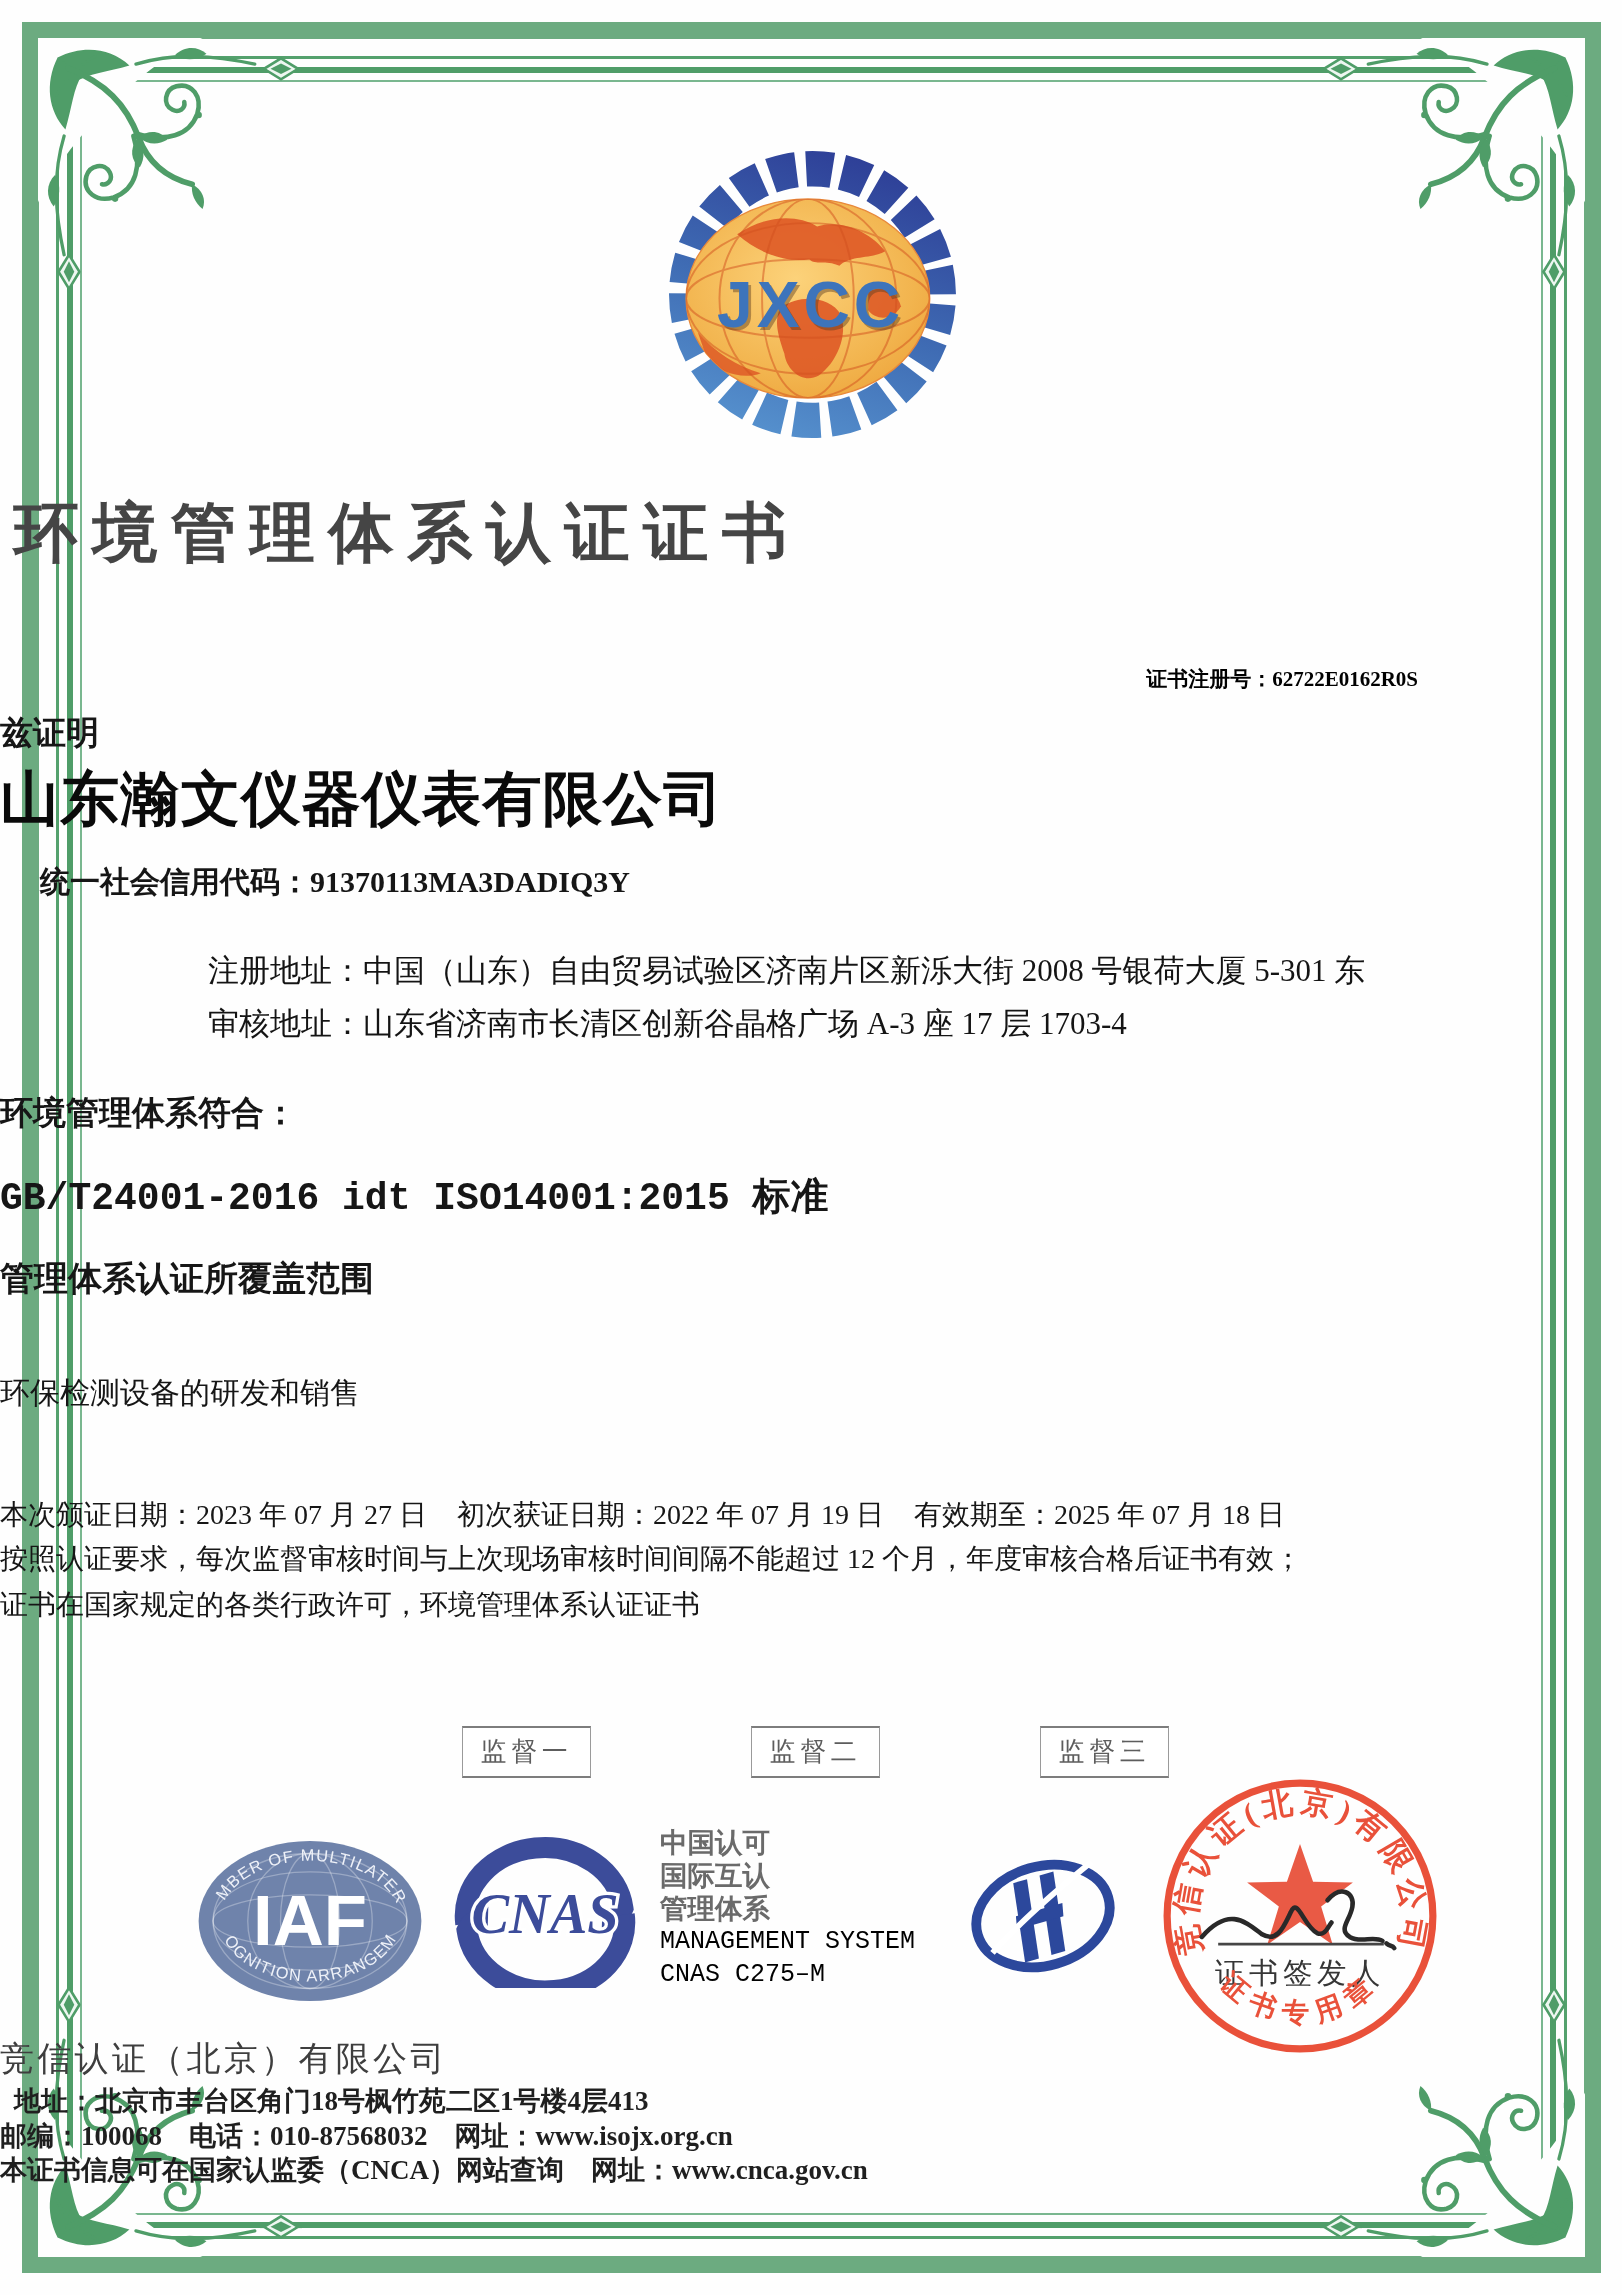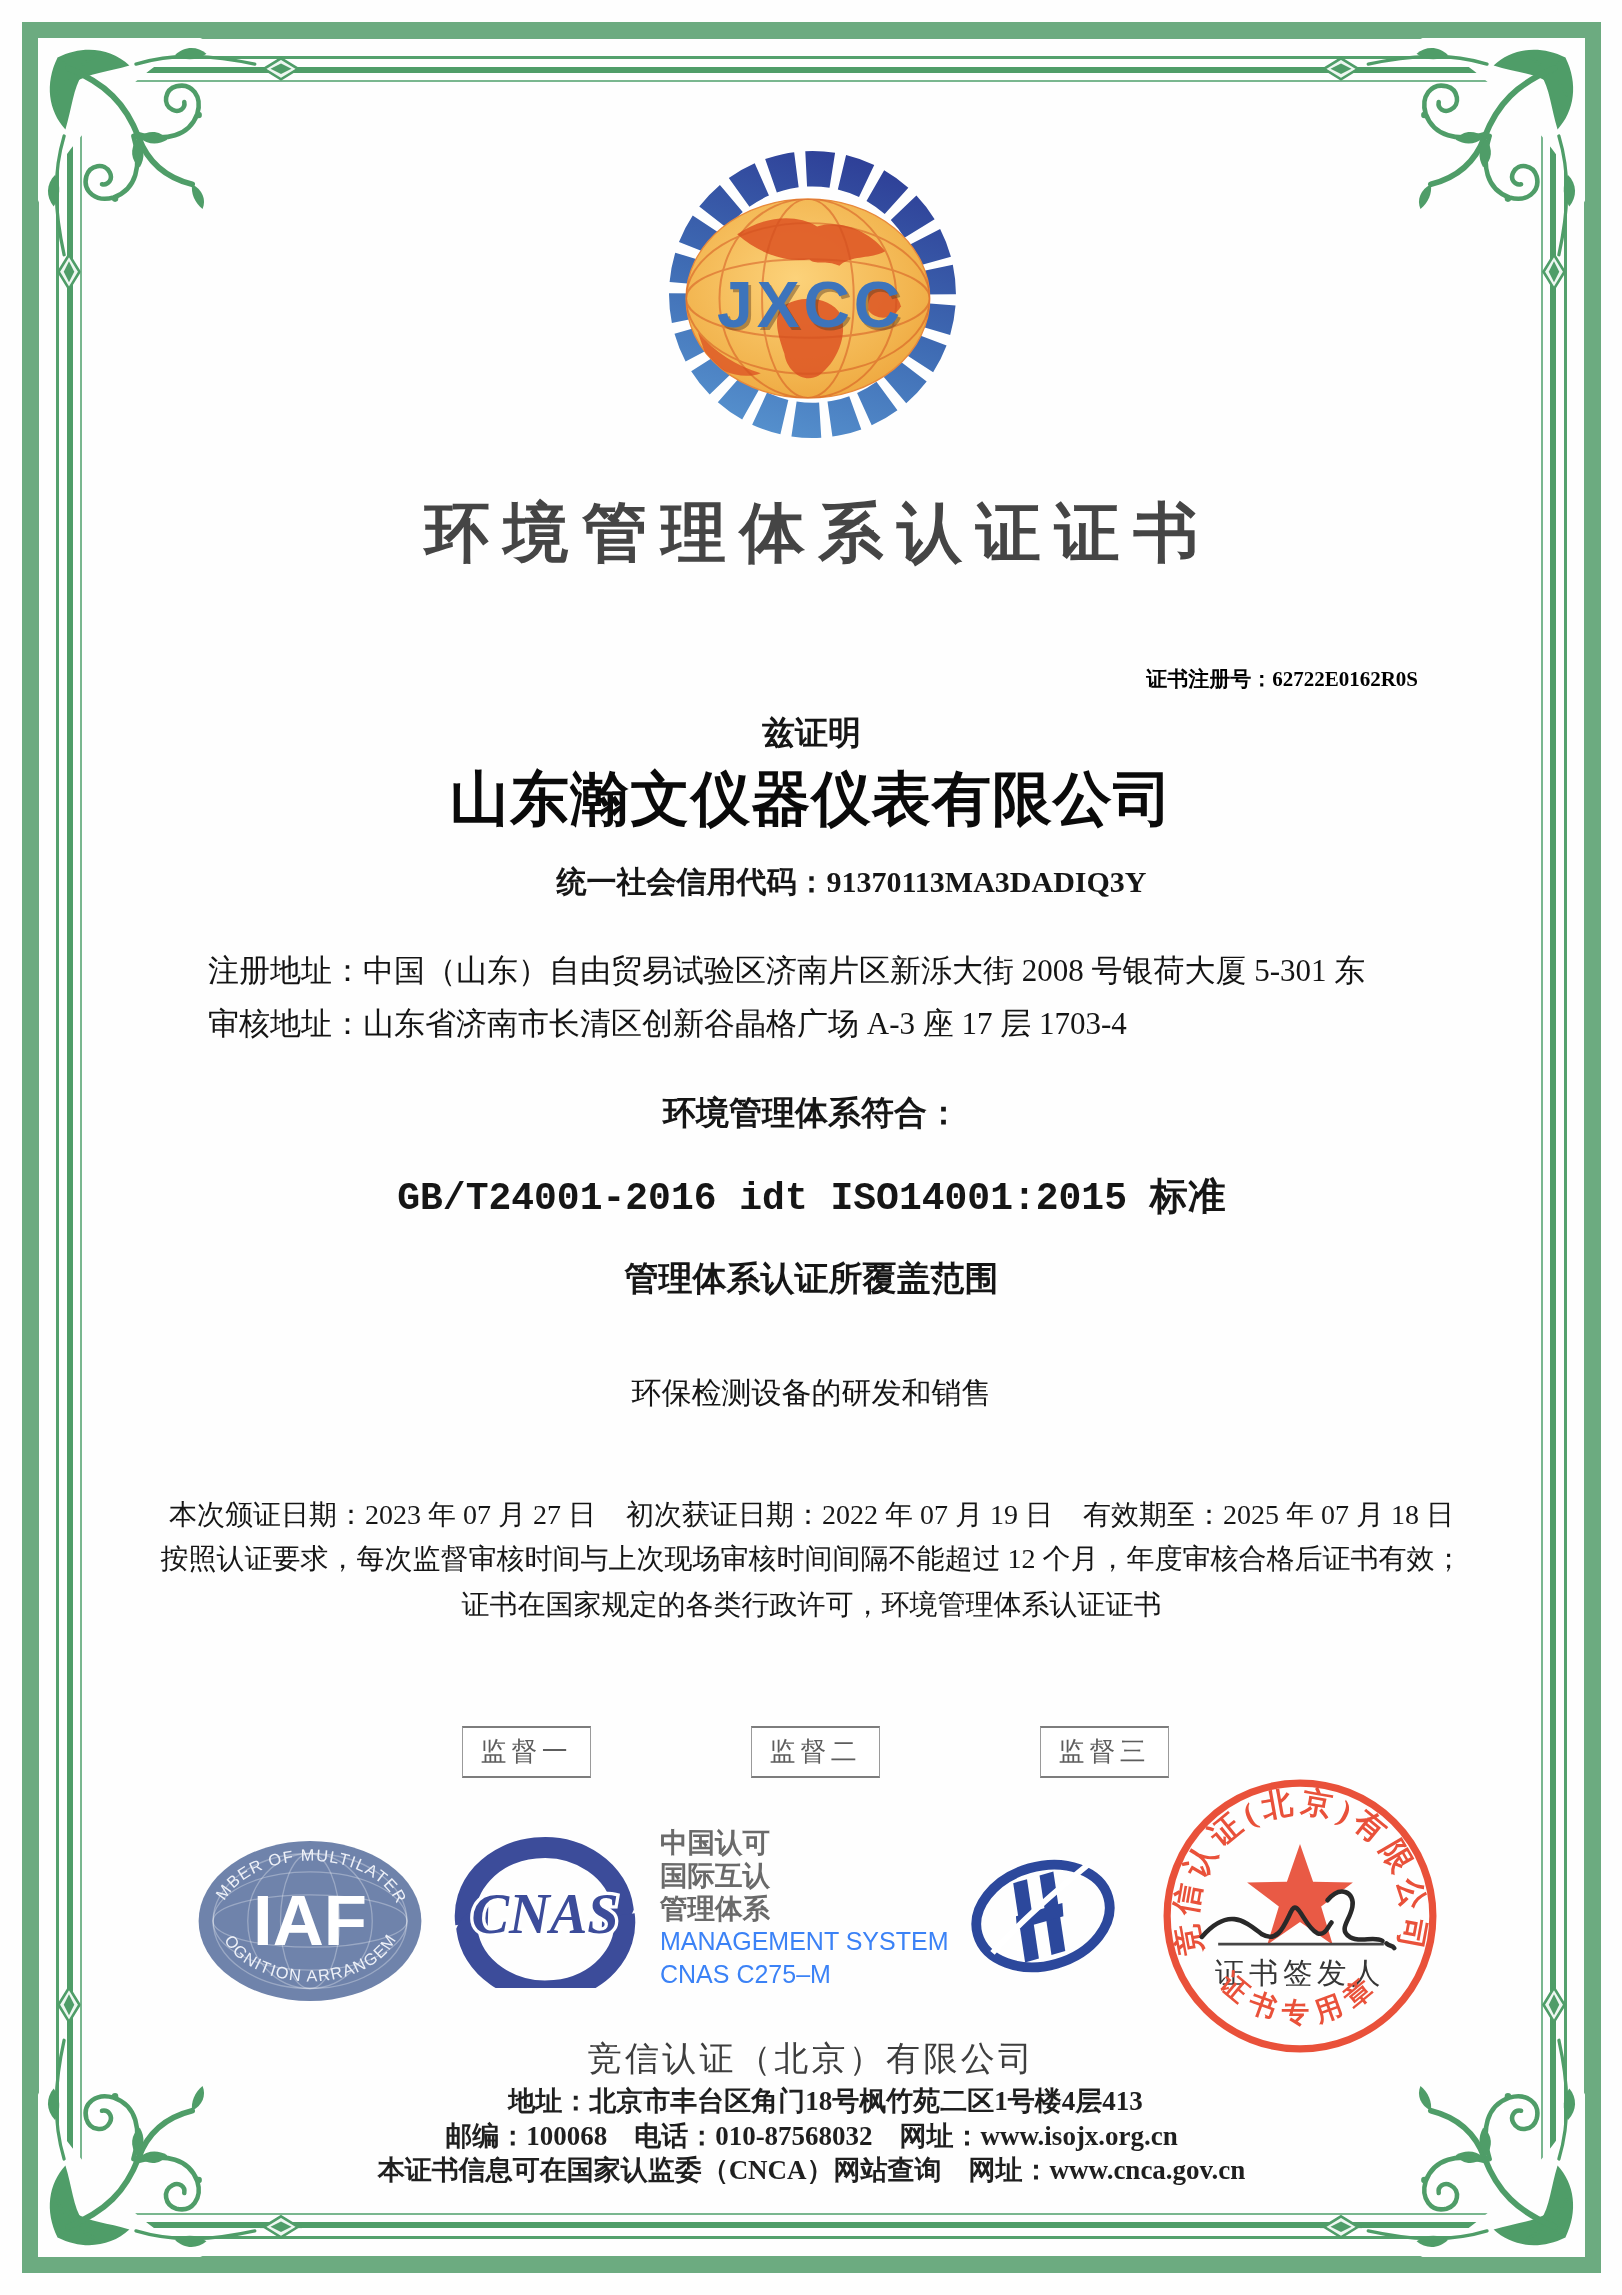--- a/index.html
+++ b/index.html
@@ -12,21 +12,21 @@
   .frame-b{position:absolute;inset:67px;border:6.5px solid #4f9d68;}
   .frame-c{position:absolute;inset:80px;border:2px solid #79b78f;}
   .corner{position:absolute;width:222px;height:222px;}
   .corner.tl{left:38px;top:38px;}
   .corner.tr{right:38px;top:38px;transform:scaleX(-1);}
   .corner.bl{left:38px;bottom:38px;transform:scaleY(-1);}
   .corner.br{right:38px;bottom:38px;transform:scale(-1,-1);}
   .diamond{position:absolute;width:42px;height:23.6px;}
   .diamond.v{transform:rotate(90deg);}
   
-  .line{position:absolute;left:0;width:100%;text-align:center;white-space:nowrap;}
+  .line{position:absolute;left:0;width:100%;white-space:nowrap;}
   
   .logo{position:absolute;left:50%;top:136px;width:321px;height:321px;margin-left:-160px;}
   .title{top:489px;font-size:65px;font-weight:bold;letter-spacing:13.7px;color:#454545;padding-left:13.7px;box-sizing:border-box;}
   .regline{position:absolute;top:665px;right:205px;font-size:21px;font-weight:bold;color:#000000;white-space:nowrap;}
   .hereby{top:711px;font-size:33px;font-weight:bold;}
   .company{top:760px;font-size:59px;font-weight:bold;letter-spacing:1.3px;color:#0a0a0a;}
   .credit{top:862px;font-size:30px;font-weight:bold;margin-left:40px;}
   
   .addr{position:absolute;left:208px;top:944px;width:1224px;text-align:left;
         font-size:31px;line-height:53px;color:#141414;}
@@ -43,21 +43,21 @@
   .supbox{position:absolute;top:1726px;width:127px;height:48px;background:#fff;
           border:1.3px solid #9a9a9a;border-top:2.6px solid #7d7d7d;border-bottom:2.6px solid #7d7d7d;
           font-size:26px;color:#5d5d5d;letter-spacing:4.6px;text-align:center;line-height:48px;}
   .sb1{left:462px;} .sb2{left:751px;} .sb3{left:1040px;}
   
   .iaf{position:absolute;left:196px;top:1839px;width:228px;height:164px;}
   .cnas{position:absolute;left:450px;top:1836px;width:190px;height:152px;}
   .accred{position:absolute;left:660px;top:1826px;text-align:left;color:#6a6a6a;
           font-family:"Liberation Sans","DejaVu Sans",sans-serif;}
   .accred .zh{font-size:27.5px;font-weight:bold;line-height:33px;}
-  .accred .en{font-size:25px;line-height:33px;color:#3b82f6;}
+  .accred .en{font-size:25px;line-height:33px;color:#000000;font-family:Liberation Mono, monospace;}
   .hlogo{position:absolute;left:966px;top:1854px;width:154px;height:124px;}
   .stamp{position:absolute;left:1156px;top:1772px;width:288px;height:288px;opacity:.94;}
   
   .fcompany{top:2036px;font-size:34px;letter-spacing:3.3px;color:#3e3e3e;}
   .fline1{top:2083px;font-size:27px;font-weight:bold;color:#1f1f1f;padding-left:14px;}
   .fline2{top:2118px;font-size:27px;font-weight:bold;color:#1f1f1f;}
   .fline3{top:2152px;font-size:27px;font-weight:bold;color:#1f1f1f;}
 </style>
 </head>
 <body>

